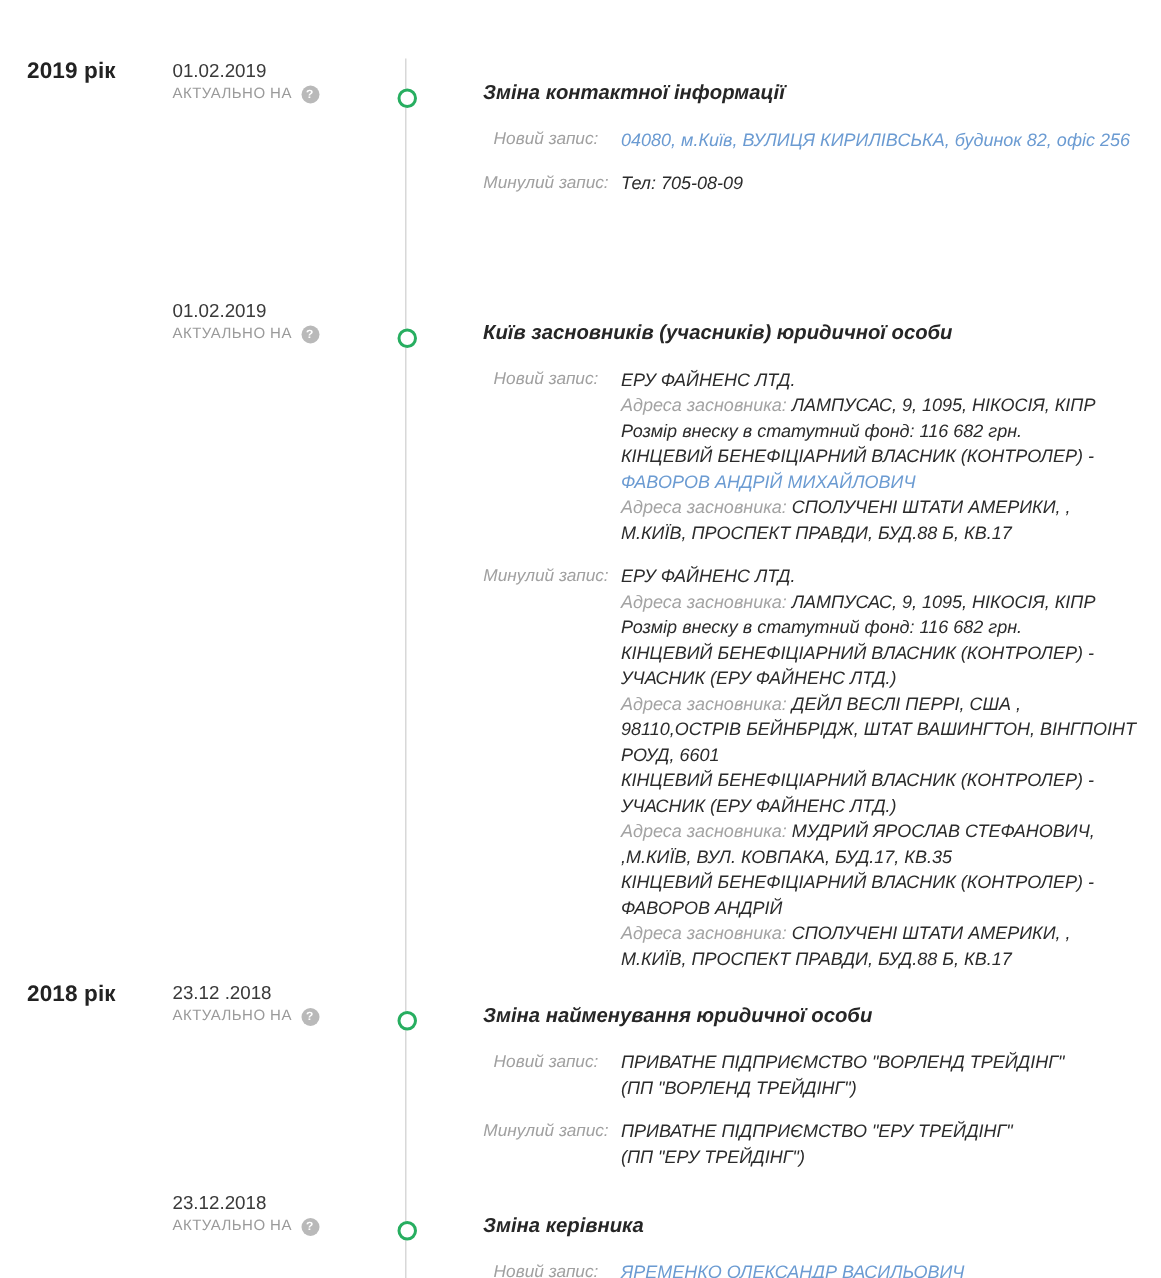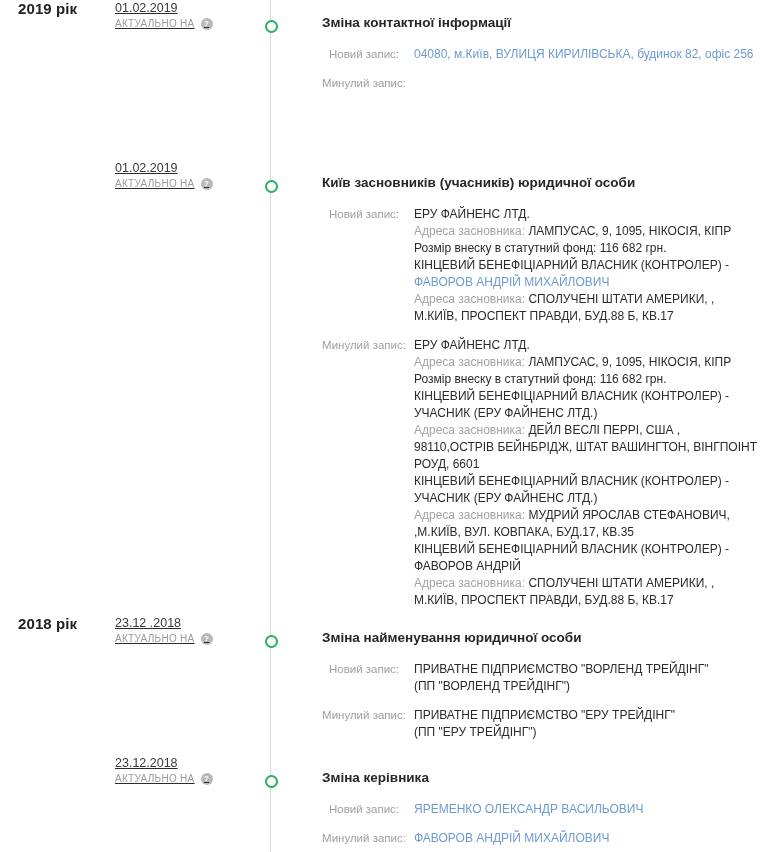--- a/index.html
+++ b/index.html
@@ -51,21 +51,20 @@
     color: #222222;
     letter-spacing: 0.1px;
     white-space: nowrap;
   }
 
   .col-date {
     width: 155px;
     flex: 0 0 155px;
     box-sizing: border-box;
     padding-left: 5px;
-    text-decoration: underline;
   }
   .date-value {
     font-size: 12.5px;
     color: #3a3a3a;
     line-height: 16px;
     white-space: nowrap;
   }
   .date-caption {
     font-size: 10px;
     color: #9a9a9a;
@@ -108,20 +107,21 @@
     border-radius: 50%;
     background: #ffffff;
     box-sizing: content-box;
   }
 
   .col-body {
     flex: 1 1 auto;
     padding-right: 14px;
     box-sizing: border-box;
     padding-top: 14px;
+    font-style: italic;
   }
 
   .event-title {
     font-size: 13.5px;
     font-weight: bold;
     color: #262626;
     line-height: 18px;
     margin-bottom: 14px;
   }
 
@@ -152,21 +152,21 @@
   .record-value .line { display: block; }
   .muted-prefix { color: #a3a3a3; }
   .link { color: #6b9bd2; }
 </style>
 </head>
 <body>
 
 <div class="timeline">
   <div class="rail"></div>
 
-  <div class="event" style="min-height:160px;">
+  <div class="event" style="min-height:160px;margin-top:39px;">
     <div class="col-year">
       <div class="year-label">2019 рік</div>
     </div>
     <div class="col-date">
       <div class="date-value">01.02.2019</div>
       <div class="date-caption">
         <span>АКТУАЛЬНО НА</span>
         <span class="help-icon">?</span>
       </div>
     </div>
@@ -177,20 +177,21 @@
       <div class="event-title">Зміна контактної інформації</div>
       <div class="record">
         <div class="record-label">Новий запис:</div>
         <div class="record-value">
           <span class="line link">04080, м.Київ, ВУЛИЦЯ КИРИЛІВСЬКА, будинок 82, офіс 256</span>
         </div>
       </div>
       <div class="record">
         <div class="record-label">Минулий запис:</div>
         <div class="record-value">
+          <span class="line">Тел: 705-08-09</span>
         </div>
       </div>
     </div>
   </div>
 
   <div class="event" style="min-height:455px;">
     <div class="col-year">
       <div class="year-label"></div>
     </div>
     <div class="col-date">

